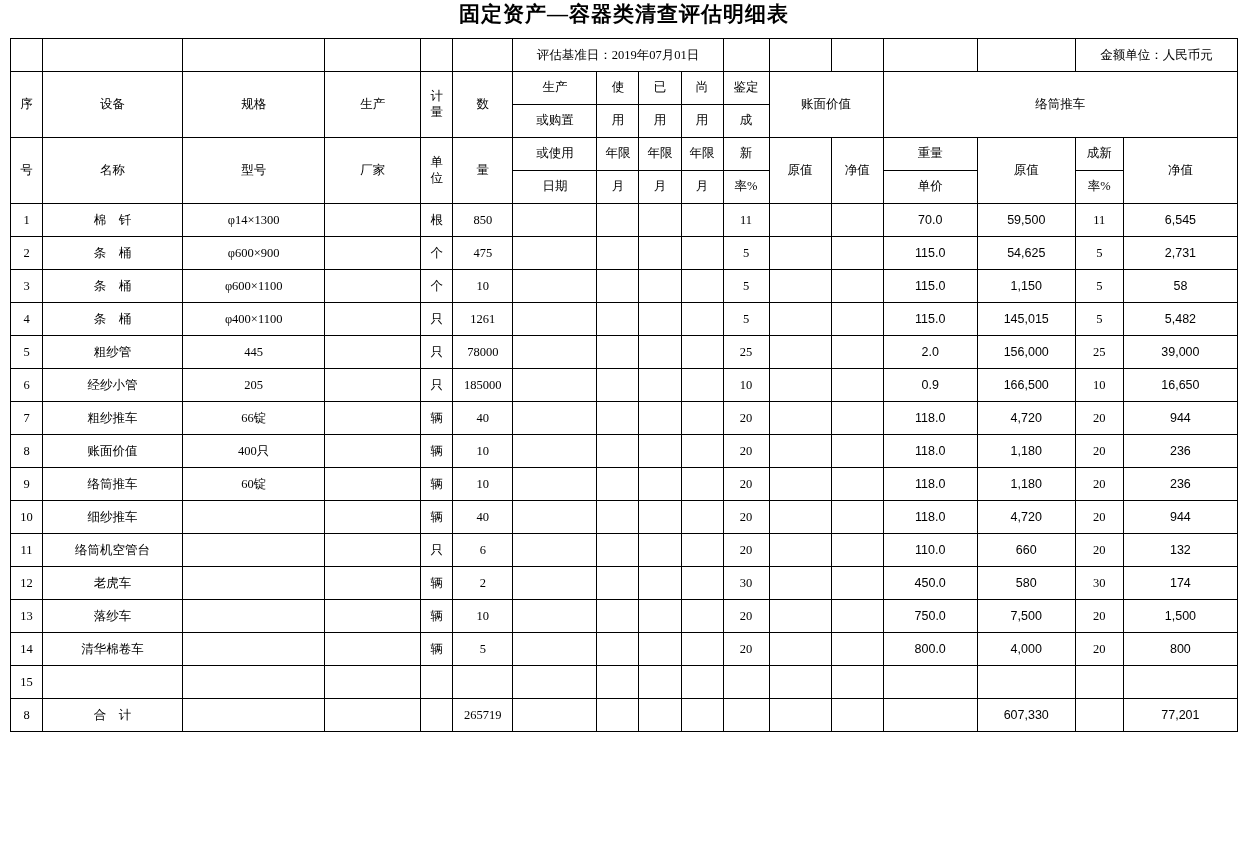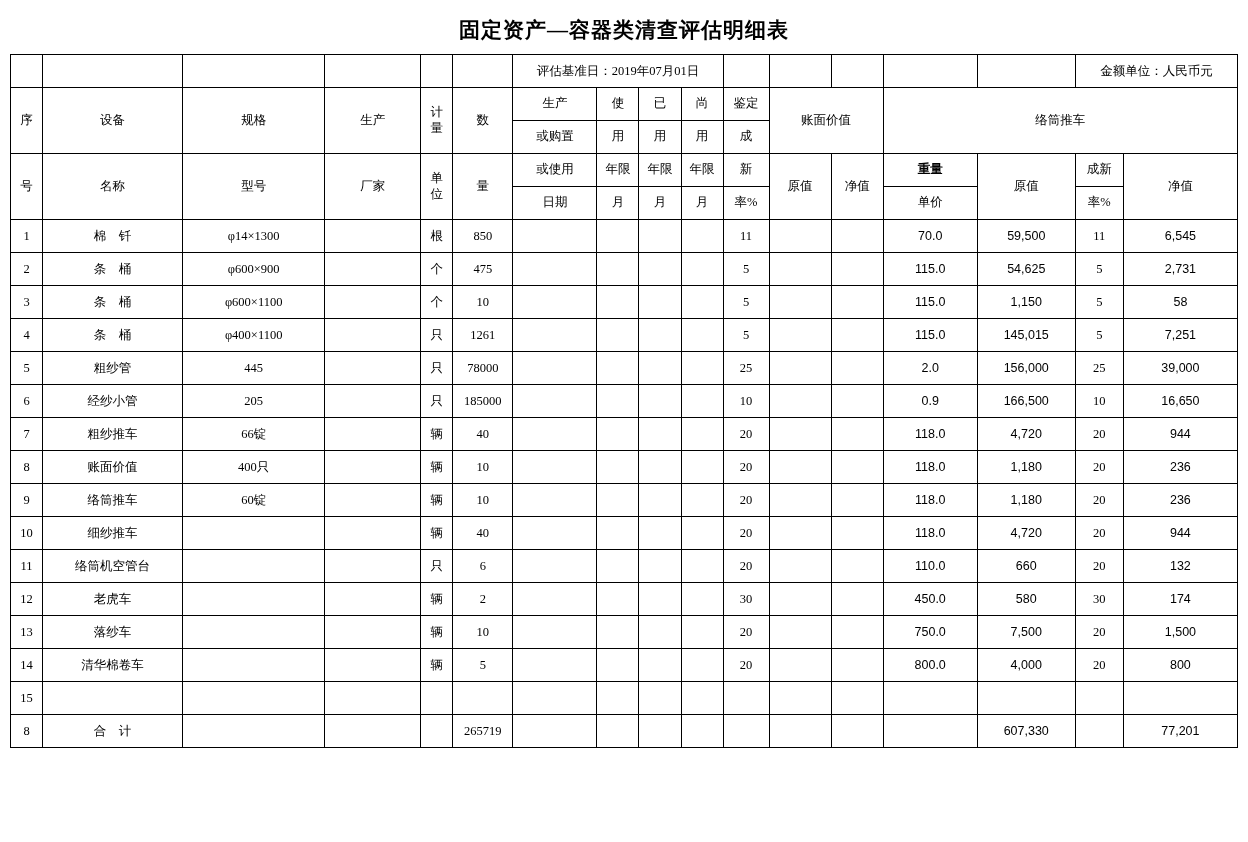--- a/index.html
+++ b/index.html
@@ -19,21 +19,20 @@
     width: 1248px;
     height: 842px;
     box-sizing: border-box;
   }
   .title {
     text-align: center;
     font-family: "Liberation Serif", "DejaVu Serif", serif;
     font-weight: bold;
     font-size: 21px;
     letter-spacing: 1px;
-    padding-top: 16px;
     padding-bottom: 10px;
   }
   table.sheet {
     border-collapse: collapse;
     table-layout: fixed;
     margin-left: 10px;
     width: 1228px;
     font-size: 12.5px;
   }
   table.sheet td {
@@ -68,21 +67,21 @@
     line-height: 1.25;
   }
   .num {
     text-align: right;
     padding-right: 8px;
     font-family: Liberation Sans, sans-serif;
   }
   .vhead {
     font-size: 12.5px;
   }
-  .bold { font-weight: bold; }
+  .bold { font-weight: normal; }
 </style>
 </head>
 <body>
 
 <div class="page">
 
   <div class="title">固定资产—容器类清查评估明细表</div>
 
   <table class="sheet">
     <colgroup>
@@ -252,21 +251,21 @@
       <td></td>
       <td></td>
       <td></td>
       <td></td>
       <td>5</td>
       <td></td>
       <td></td>
       <td class="num">115.0</td>
       <td class="num">145,015</td>
       <td>5</td>
-      <td class="num">7,251</td>
+      <td class="num">5,482</td>
     </tr>
 
     <tr>
       <td>5</td>
       <td>粗纱管</td>
       <td>445</td>
       <td></td>
       <td>只</td>
       <td>78000</td>
       <td></td>

